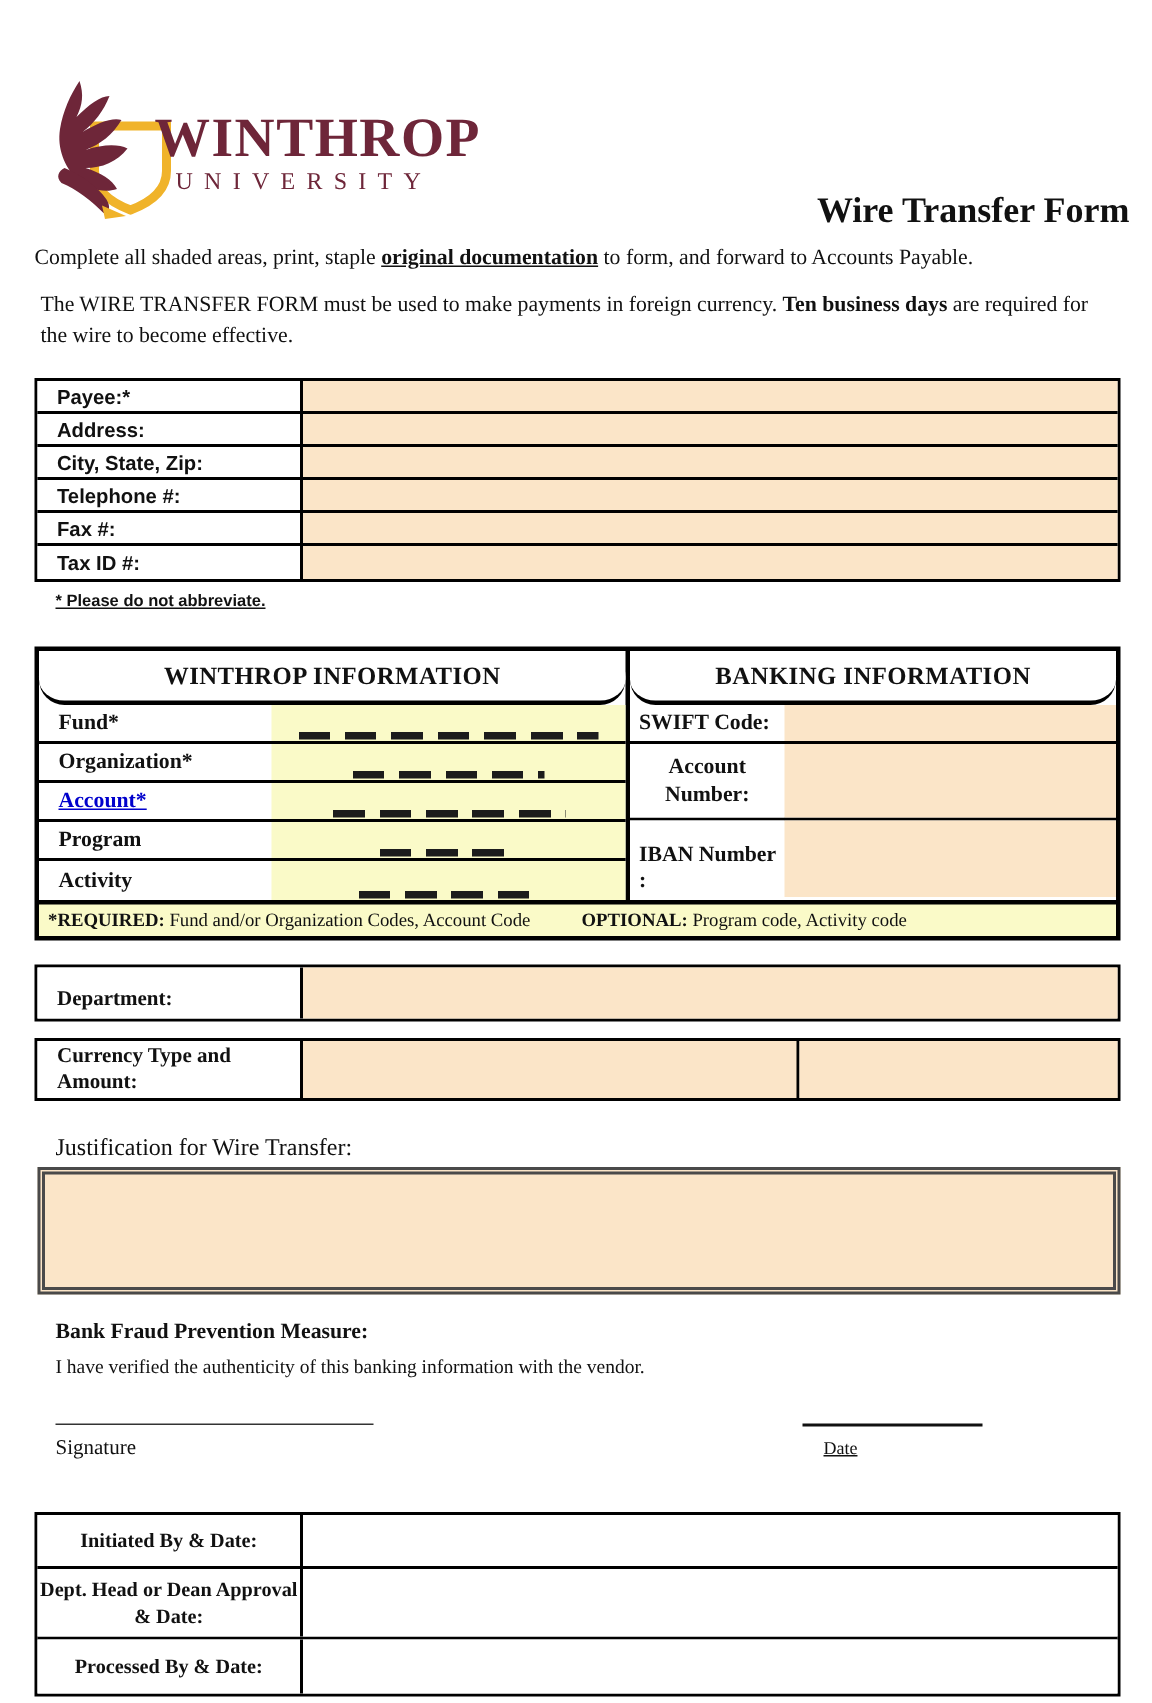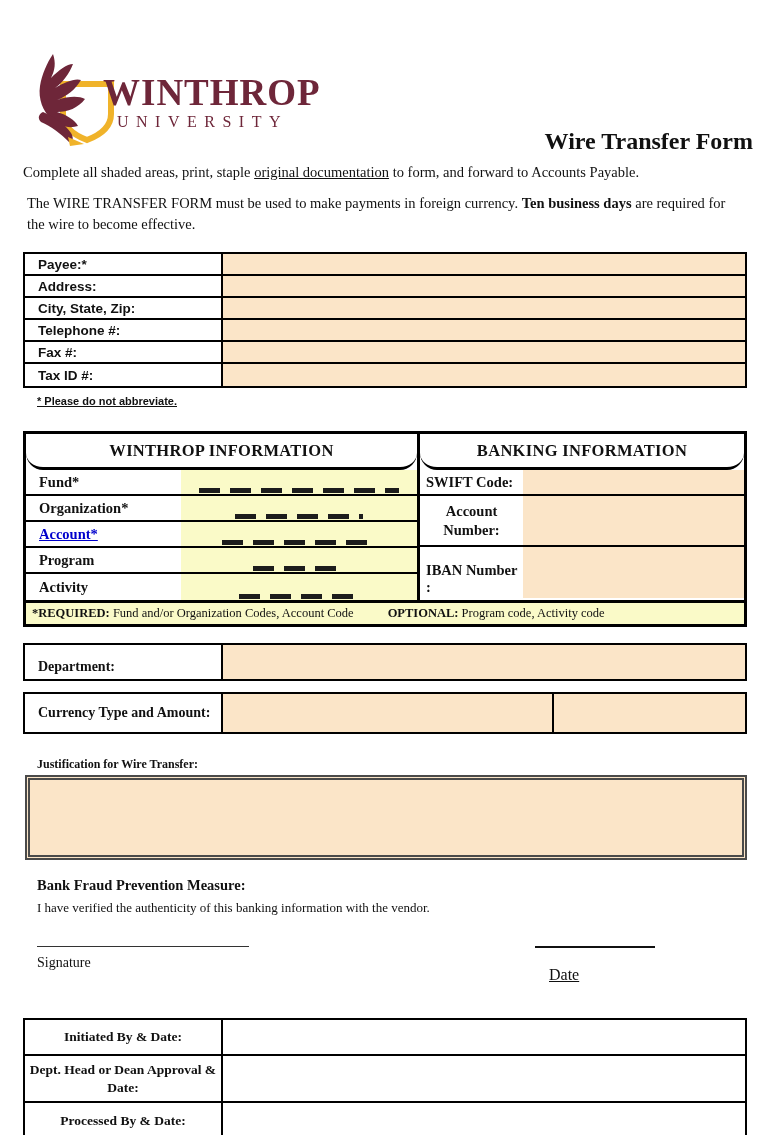--- a/index.html
+++ b/index.html
@@ -27,30 +27,30 @@
     font-size:16px; color:var(--maroon); letter-spacing:7.5px;
     margin-top:3px; margin-left:14px; line-height:1;
   }
   .form-title{
     position:absolute; left:400px; top:44px; width:330px;
     text-align:right; font-size:24px; font-weight:bold;margin-top:32px;
   }
 
   
   .instr1{margin-top:16px; font-size:14.5px;}
-  .instr1 .emph{font-weight:normal; text-decoration:underline;}
+  .instr1 .emph{font-weight:bold; text-decoration:underline;}
   .instr2{margin-top:12px; font-size:14.5px; line-height:1.45; padding-left:4px; padding-right:8px;}
   .instr2 .emph{font-weight:bold;}
 
   
   .tbl{border:2px solid #000; width:724px;}
   .row{display:flex; border-bottom:2px solid #000;}
   .row:last-child{border-bottom:none;}
   .lblcell{
-    width:198px; border-right:2px solid #000; background:#fff;
+    width:177px; border-right:2px solid #000; background:#fff;
     display:flex; align-items:center; padding-left:13px;
     font-weight:bold; flex:0 0 auto;
   }
   .valcell{flex:1; background:var(--peach);}
 
   
   .payee{margin-top:17px; font-family:"Liberation Sans", sans-serif;}
   .payee .row{height:22px;}
   .payee .lblcell{font-size:13.5px;}
   .footnote{
@@ -106,35 +106,35 @@
   .dept{margin-top:16px;}
   .dept .row{height:34px;}
   .dept .lblcell{align-items:flex-end; padding-bottom:4px; font-size:14px;}
   .currency{margin-top:11px;}
   .currency .row{height:38px;}
   .currency .lblcell{font-size:14px; line-height:1.25; align-items:center;}
   .currency .cell1{width:331px; flex:0 0 auto; background:var(--peach); border-right:2px solid #000;}
   .currency .cell2{flex:1; background:var(--peach);}
 
   
-  .just-label{margin-top:23px; font-weight:bold; font-size:12px; padding-left:14px;}
+  .just-label{margin-top:23px; font-weight:normal; font-size:16px; padding-left:14px;}
   .just-box{
     margin-top:3px; margin-left:2px; width:722px; height:85px;
     background:var(--peach); border:5px double #4a4a4a;
   }
 
   
   .fraud-h{margin-top:17px; padding-left:14px; font-weight:bold; font-size:14.5px;}
   .fraud-b{margin-top:6px; padding-left:14px; font-size:13px;}
   .sig-zone{margin-top:30px; padding-left:14px; display:flex; align-items:flex-start;}
   .sig-line{width:212px; border-top:1px solid #333; height:1px;}
   .sig-label{font-size:14px; margin-top:8px;}
   .date-wrap{margin-left:286px;}
   .date-line{width:120px; border-top:2px solid #111; height:2px;}
-  .date-label{font-size:16px; margin-top:18px; padding-left:14px;text-decoration:underline;}
+  .date-label{font-size:12px; margin-top:7px; padding-left:14px;text-decoration:underline;}
 
   
   .approvals{margin-top:34px;}
   .approvals .row.r1{height:36px;} .approvals .row.r2{height:47px;} .approvals .row.r3{height:36px;border-radius:15px;}
   .approvals .lblcell{
     justify-content:center; text-align:center; padding-left:0;
     font-size:13.5px; line-height:1.3;
   }
   .approvals .valcell{background:#fff;}
 </style>

